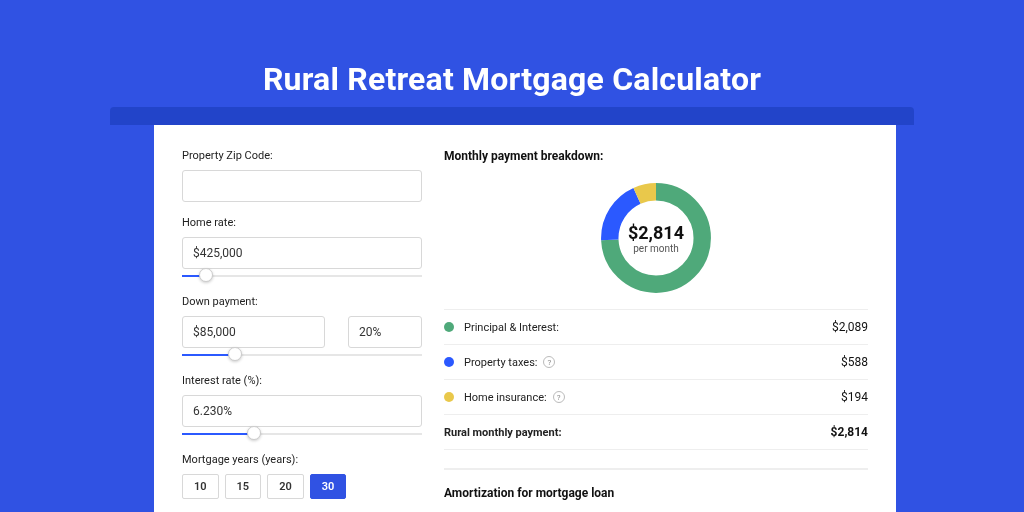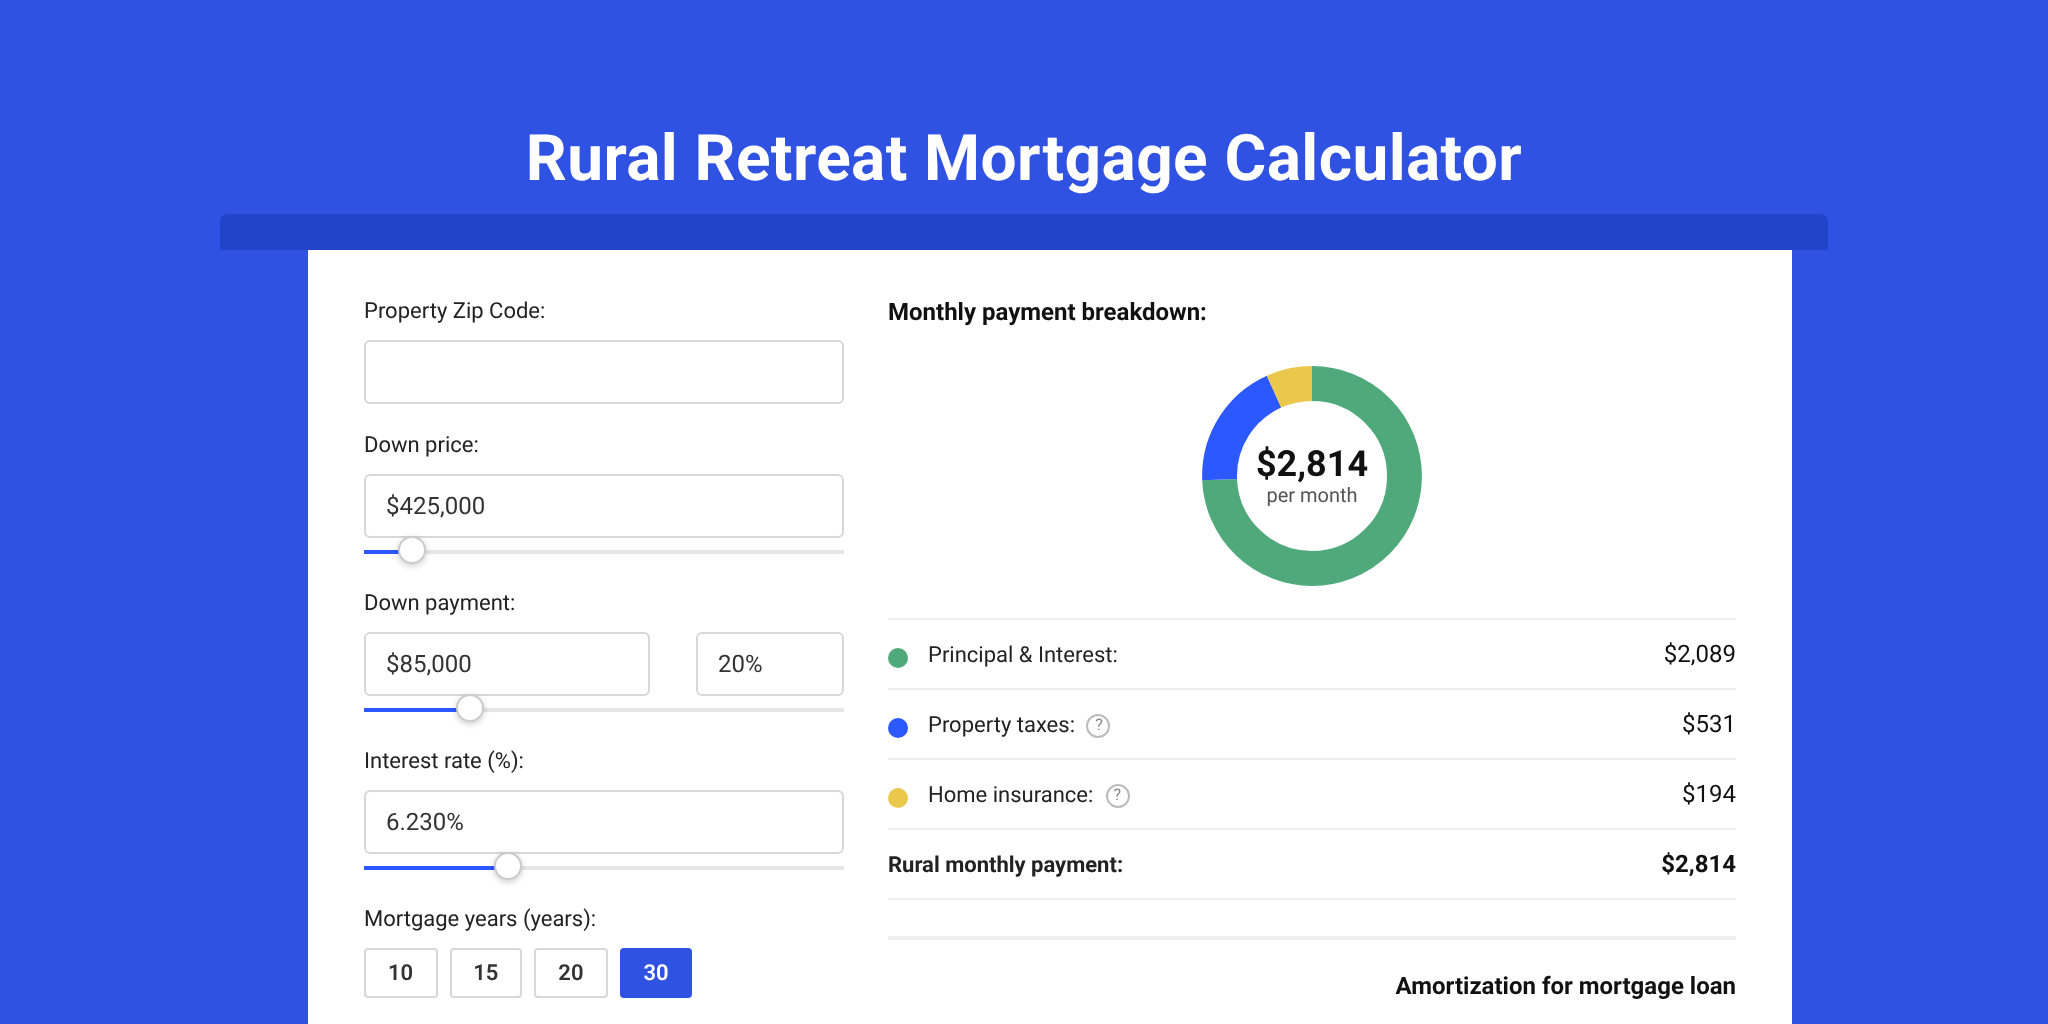--- a/index.html
+++ b/index.html
@@ -27,48 +27,48 @@
 
   .section-title { font-size: 12px; font-weight: 700; color: #111; margin-bottom: 8px; }
   .chart-wrap { display:flex; justify-content:center; padding: 6px 0 10px 0; }
   .donut { position: relative; width: 122px; height: 122px; }
   .donut svg { width: 122px; height: 122px; transform: rotate(-90deg); }
   .donut-center { position: absolute; inset: 0; display:flex; flex-direction:column; align-items:center; justify-content:center; }
   .donut-amount { font-size: 18px; font-weight: 700; color:#111; }
   .donut-sub { font-size: 10px; color:#555; }
 
   .legend { border-top:1px solid #eee;}
-  .legend-row { display:flex; align-items:flex-end; padding: 10px 0; border-bottom: 1px solid #eee; }
+  .legend-row { display:flex; align-items:center; padding: 10px 0; border-bottom: 1px solid #eee; }
   .dot { width:10px; height:10px; border-radius:50%; margin-right:10px; flex-shrink:0; }
   .legend-label { font-size: 11px; color:#222; flex:1; display:flex; align-items:center; gap:6px;}
   .legend-val { font-size: 12px; color:#111; font-weight:400;}
   .legend-row.total .legend-label { font-weight:700; }
   .legend-row.total .legend-val { font-weight:700; }
   .help { width:12px;height:12px;border:1px solid #bbb;border-radius:50%;display:inline-flex;align-items:center;justify-content:center;font-size:8px;color:#888;cursor:pointer;}
-  .amort { margin-top: 18px; border-top: 2px solid #eee; padding-top: 16px; text-align: right; }
+  .amort { margin-top: 18px; border-top: 2px solid #eee; padding-top: 16px; }
   .amort-title { font-size: 12px; font-weight:700; color:#111; margin-bottom:12px; }
 </style>
 </head>
 <body>
 
 <div class="stage">
   <h1 class="title">Rural Retreat Mortgage Calculator</h1>
   <div class="card-shadow"></div>
 
   <div class="card">
 
     <div class="left-col">
 
       <div class="field">
         <label class="field-label">Property Zip Code:</label>
         <input class="txt-input" value="" style="">
       </div>
 
       <div class="field">
-        <label class="field-label">Down price:</label>
+        <label class="field-label">Home rate:</label>
         <input class="txt-input" value="$425,000" style="">
         <div class="slider-wrap">
           <div class="slider-track"></div>
           <div class="slider-fill" id="sf1" style="width: 10%;"></div>
           <div class="slider-thumb" id="st1" style="left: 10%;"></div>
         </div>
       </div>
 
       <div class="field">
         <label class="field-label">Down payment:</label>
@@ -124,21 +124,21 @@
 
       <div class="legend" id="legend">
           <div class="legend-row">
             <span class="dot" style="background: rgb(79, 169, 122);"></span>
             <span class="legend-label">Principal &amp; Interest:</span>
             <span class="legend-val">$2,089</span>
           </div>
           <div class="legend-row">
             <span class="dot" style="background: rgb(43, 89, 255);"></span>
             <span class="legend-label">Property taxes:<span class="help">?</span></span>
-            <span class="legend-val">$531</span>
+            <span class="legend-val">$588</span>
           </div>
           <div class="legend-row">
             <span class="dot" style="background: rgb(233, 200, 75);"></span>
             <span class="legend-label">Home insurance:<span class="help">?</span></span>
             <span class="legend-val">$194</span>
           </div>
           <div class="legend-row total">
             <span class="legend-label">Rural monthly payment:</span>
             <span class="legend-val">$2,814</span>
           </div>

